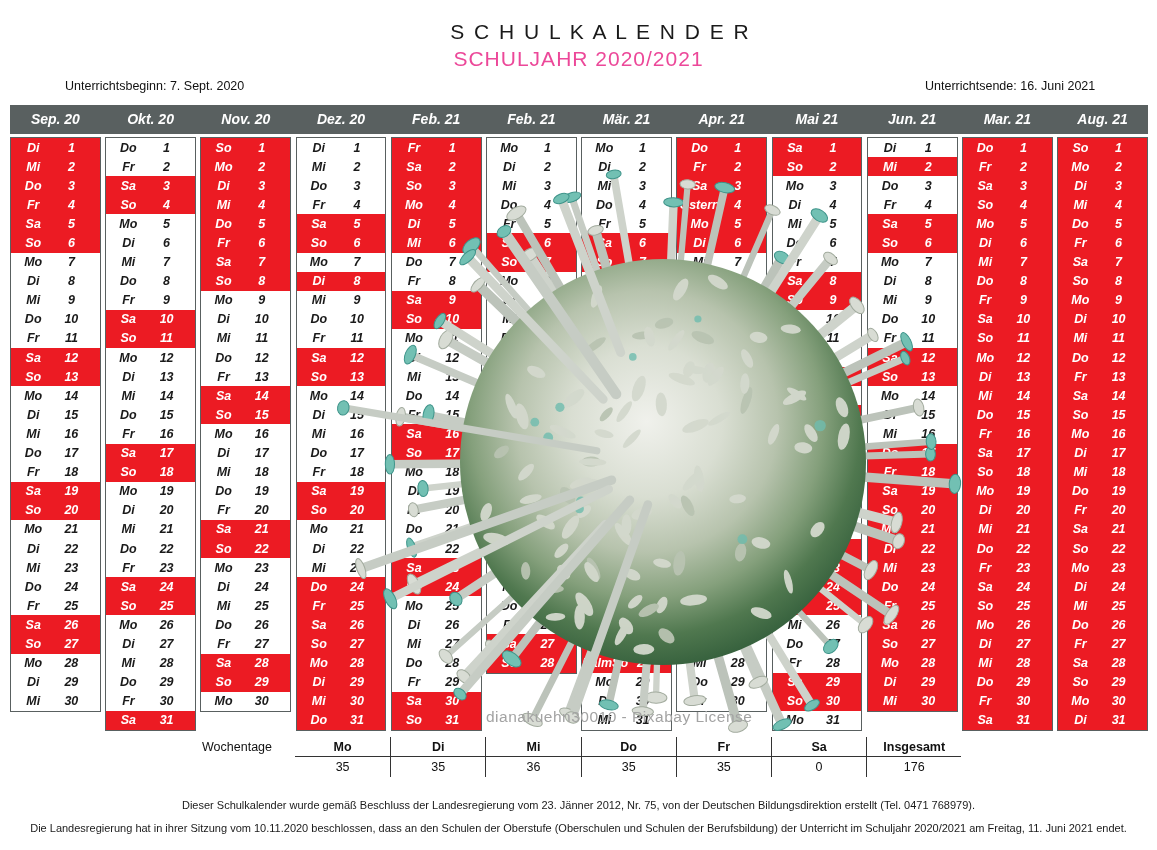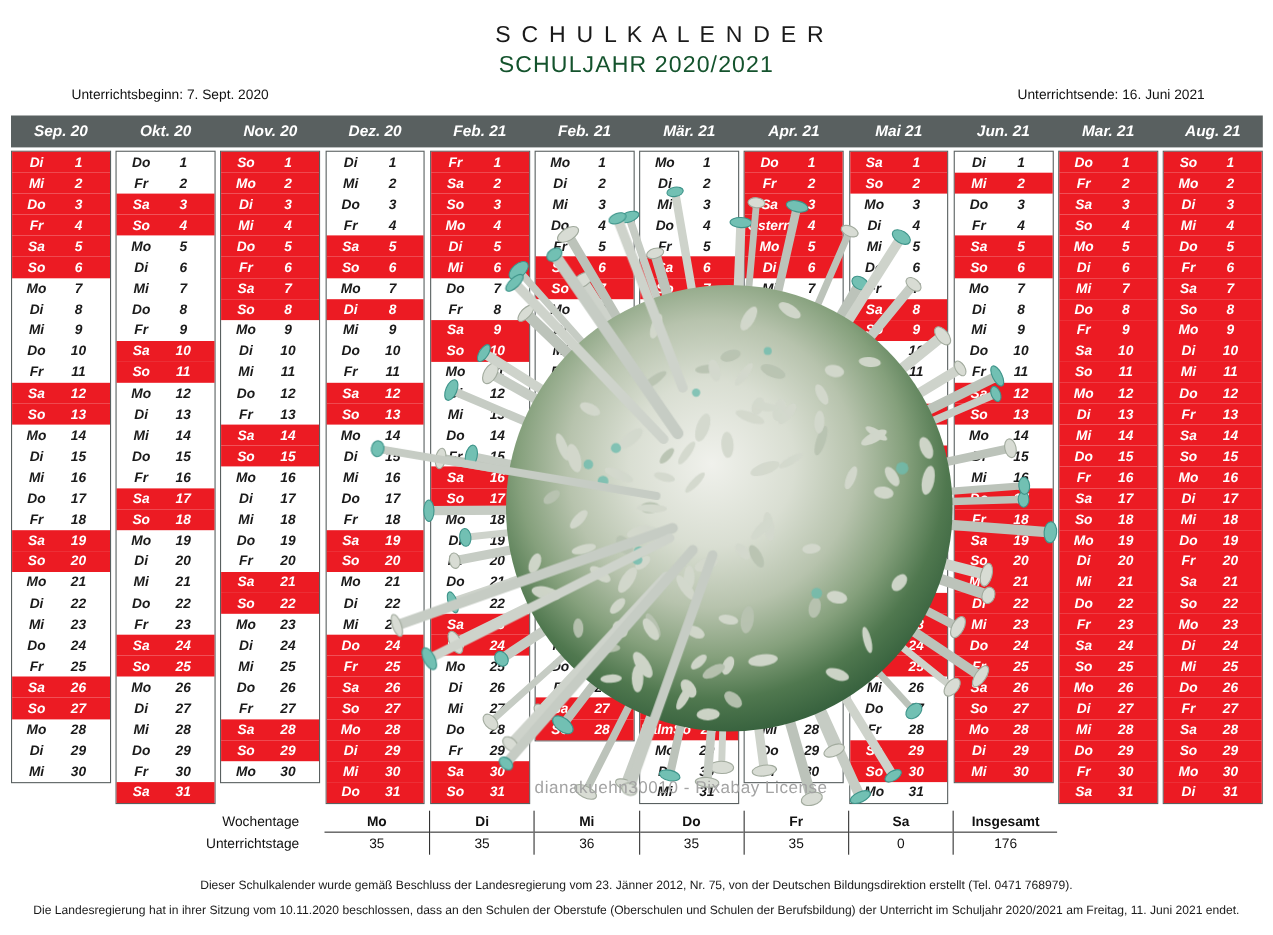--- a/index.html
+++ b/index.html
@@ -3,21 +3,21 @@
 <meta charset="utf-8">
 <style>
   :root{ --red:#ec1b23; --hdr:#596060; }
   *{ box-sizing:border-box; margin:0; padding:0; }
   body{ background:#fff; }
   .page{ position:relative; width:1157px; height:850px; background:#fff;
          font-family:"Liberation Sans", sans-serif; overflow:hidden; color:#111; }
   .title1{ position:absolute; top:20px; left:0; width:100%; text-align:center;
            font-size:21px; letter-spacing:2px; color:#1a1a1a;padding-left:44px; }
   .title2{ position:absolute; top:47px; left:0; width:100%; text-align:center;
-           font-size:21px; letter-spacing:1px; color:#14532d; }
+           font-size:21px; letter-spacing:1px; color:#ec4899; }
   .beginlbl{ position:absolute; top:79px; left:65px; font-size:12.5px; }
   .endlbl{ position:absolute; top:79px; left:925px; font-size:12.5px; }
 
   .band{ position:absolute; left:10px; top:105px; width:1138px; height:29px; background:var(--hdr); }
   #calendar{ position:absolute; left:10px; top:105px; width:1138px;
              display:grid; grid-template-columns:repeat(12,1fr); column-gap:4.4px;
              align-items:start;font-style:italic; }
   .mname{ height:29px; line-height:29px; text-align:center; color:#fff;
           font-weight:bold; font-size:14px; }
   .mdays{ margin-top:3px; border:1px solid var(--hdr); background:#fff; }
@@ -1804,21 +1804,20 @@
       <ellipse cx="390.2" cy="598.8" rx="10.8" ry="5.1" transform="rotate(243.4 390.2 598.8)" fill="#72c0b3" stroke="#3e948a" stroke-width="1"></ellipse>
       <line x1="603.2" y1="399.2" x2="467.7" y2="257.1" stroke="#ced3cb" stroke-width="8.9" stroke-linecap="round"></line>
       <ellipse cx="467.7" cy="257.1" rx="10.1" ry="4.3" transform="rotate(316.4 467.7 257.1)" fill="#72c0b3" stroke="#3e948a" stroke-width="1"></ellipse>
       <line x1="620.7" y1="352.5" x2="561.3" y2="198.5" stroke="#ced3cb" stroke-width="9.0" stroke-linecap="round"></line>
       <ellipse cx="561.3" cy="198.5" rx="8.2" ry="4.5" transform="rotate(338.9 561.3 198.5)" fill="#72c0b3" stroke="#3e948a" stroke-width="1"></ellipse>
     </svg>
   <div class="watermark">dianakuehn30010 - Pixabay License</div>
 
   <div class="sumlabels">
     <div>Wochentage</div>
-    <div>Unterrichtstage</div>
   </div>
   <div id="summary">
       <div class="sumcol">
         <div class="h">Mo</div>
         <div class="v">35</div>
       </div>
       <div class="sumcol">
         <div class="h">Di</div>
         <div class="v">35</div>
       </div>

